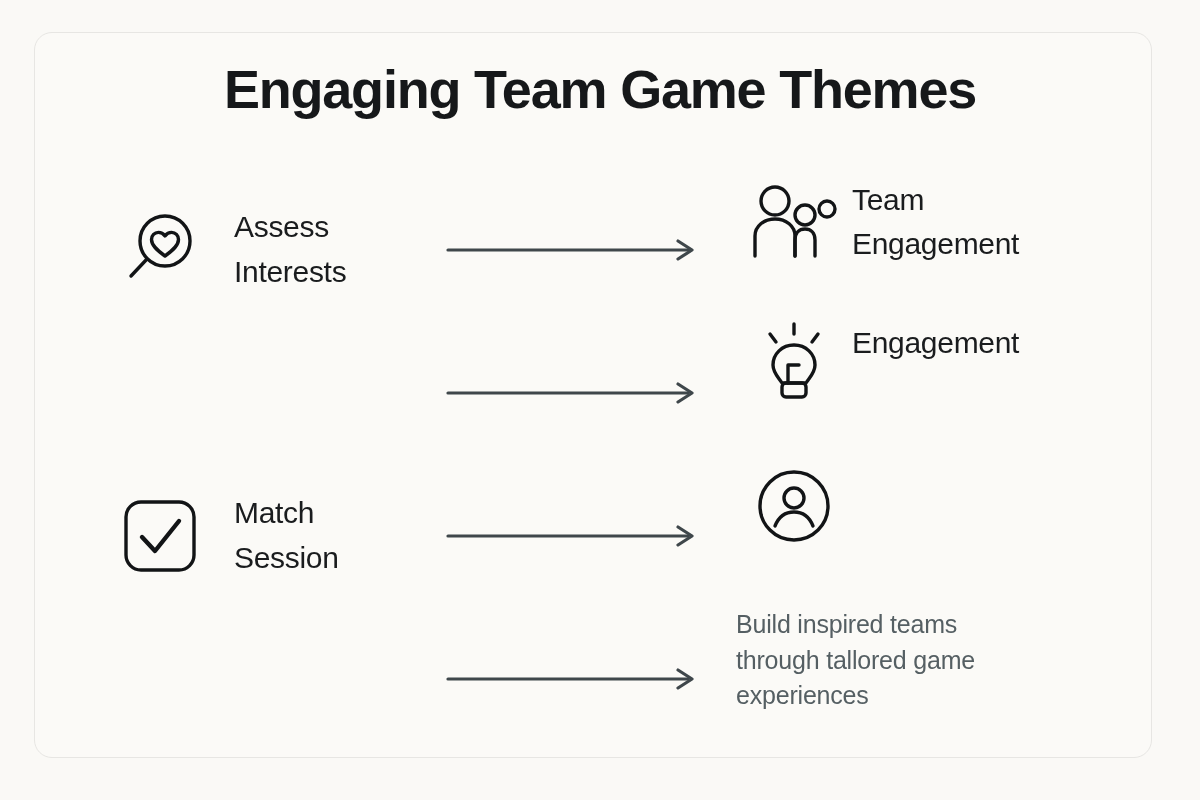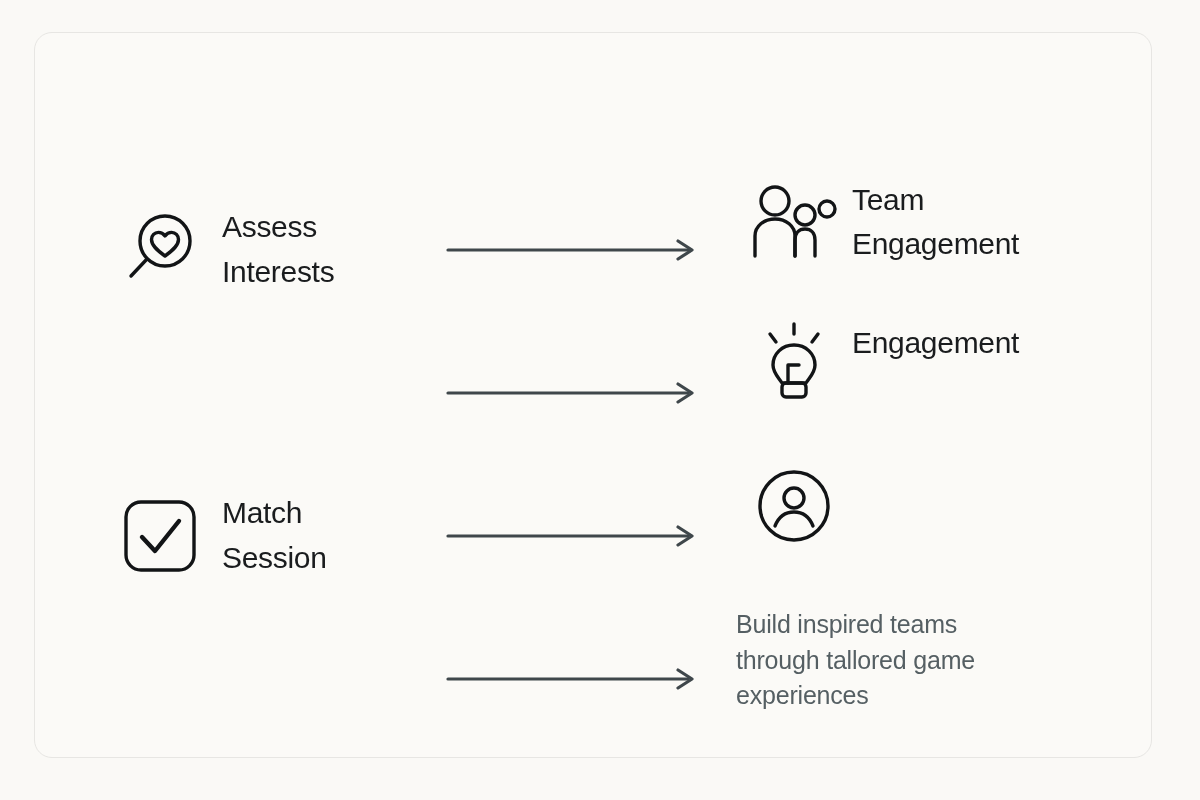--- a/index.html
+++ b/index.html
@@ -62,21 +62,21 @@
   }
 
   
   .step {
     position: absolute;
     left: 118px;
     top: 0;
     height: 143px;
     display: flex;
     align-items: center;
-    gap: 20px;
+    gap: 32px;
   }
 
   .icon-box {
     width: 84px;
     height: 84px;
     flex: 0 0 84px;
     display: flex;
     align-items: center;
     justify-content: center;
   }
@@ -145,20 +145,21 @@
     letter-spacing: -0.2px;
     white-space: pre-line;
   }
 </style>
 </head>
 <body>
 
 <div class="canvas">
   <div class="card"></div>
 
+  <div class="page-title">Engaging Team Game Themes</div>
 
   <div class="rows">
 
     <div class="row">
 
       <div class="step">
         <span class="icon-box">
           <svg width="80" height="80" viewBox="0 0 80 80" fill="none" stroke="#121416" stroke-width="3.4" stroke-linecap="round" stroke-linejoin="round">
             <circle cx="45" cy="31" r="25"></circle>
             <line x1="27" y1="49" x2="11" y2="66"></line>

